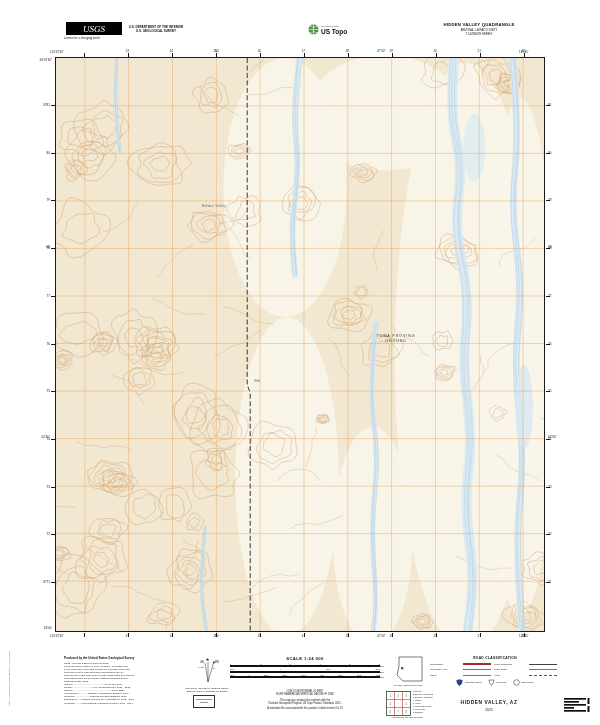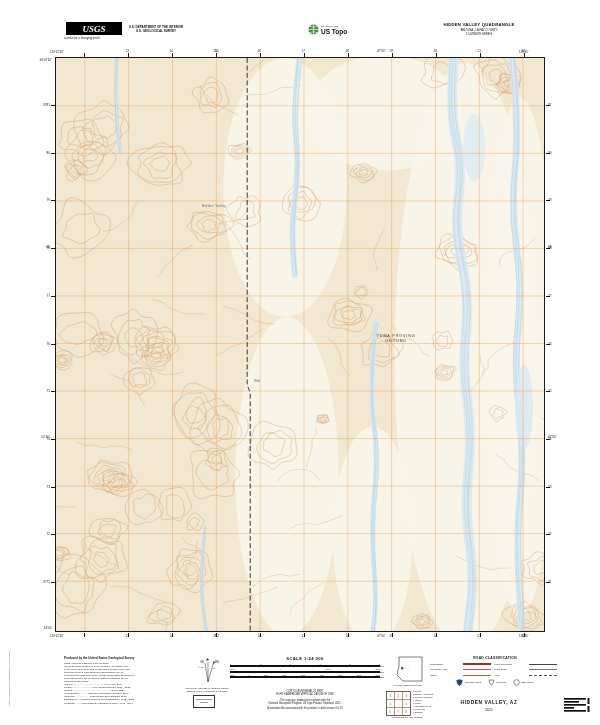--- a/index.html
+++ b/index.html
@@ -3,21 +3,21 @@
 <meta charset="utf-8">
 <style>
   html,body{margin:0;padding:0;background:#e8e8e8;}
   *{box-sizing:border-box;}
   #sheet{position:relative;width:600px;height:725px;background:#ffffff;overflow:hidden;
          font-family:"Liberation Sans",sans-serif;color:#111;}
   .abs{position:absolute;}
   
   #usgs-box{left:66px;top:22px;width:56px;height:13px;background:#000;color:#fff;
             display:flex;align-items:center;justify-content:center;
-            font-family:"Liberation Serif",serif;font-weight:bold;font-style:italic;font-size:9px;}
+            font-family:"Liberation Serif",serif;font-weight:normal;font-style:italic;font-size:9px;}
   #usgs-tagline{left:64px;top:36px;width:70px;font-size:2.8px;font-style:italic;color:#222;}
   #dept-block{left:116px;top:25px;width:80px;text-align:center;font-size:3px;font-weight:bold;line-height:4px;}
   #ustopo{left:308px;top:24px;display:flex;gap:2px;align-items:center;}
   #ustopo-text{line-height:3px;}
   #ustopo-brand{font-size:2.2px;color:#333;display:block;}
   #ustopo-name{font-size:6.5px;font-weight:bold;display:block;line-height:7px;}
   #title-block{left:413px;top:23px;width:132px;text-align:center;line-height:4.6px;}
   #title-line1{font-size:4.3px;font-weight:bold;letter-spacing:.2px;}
   #title-line2,#title-line3{font-size:2.8px;}
   

